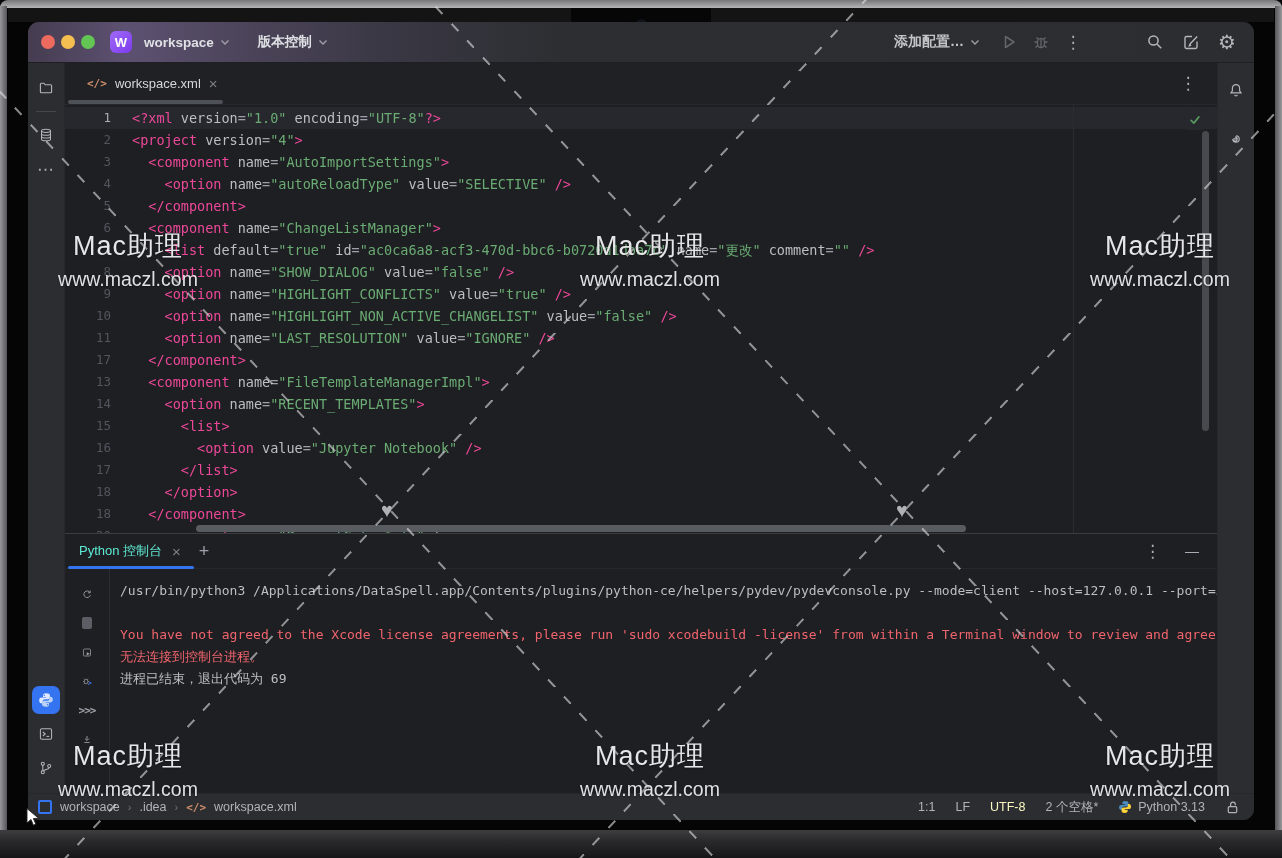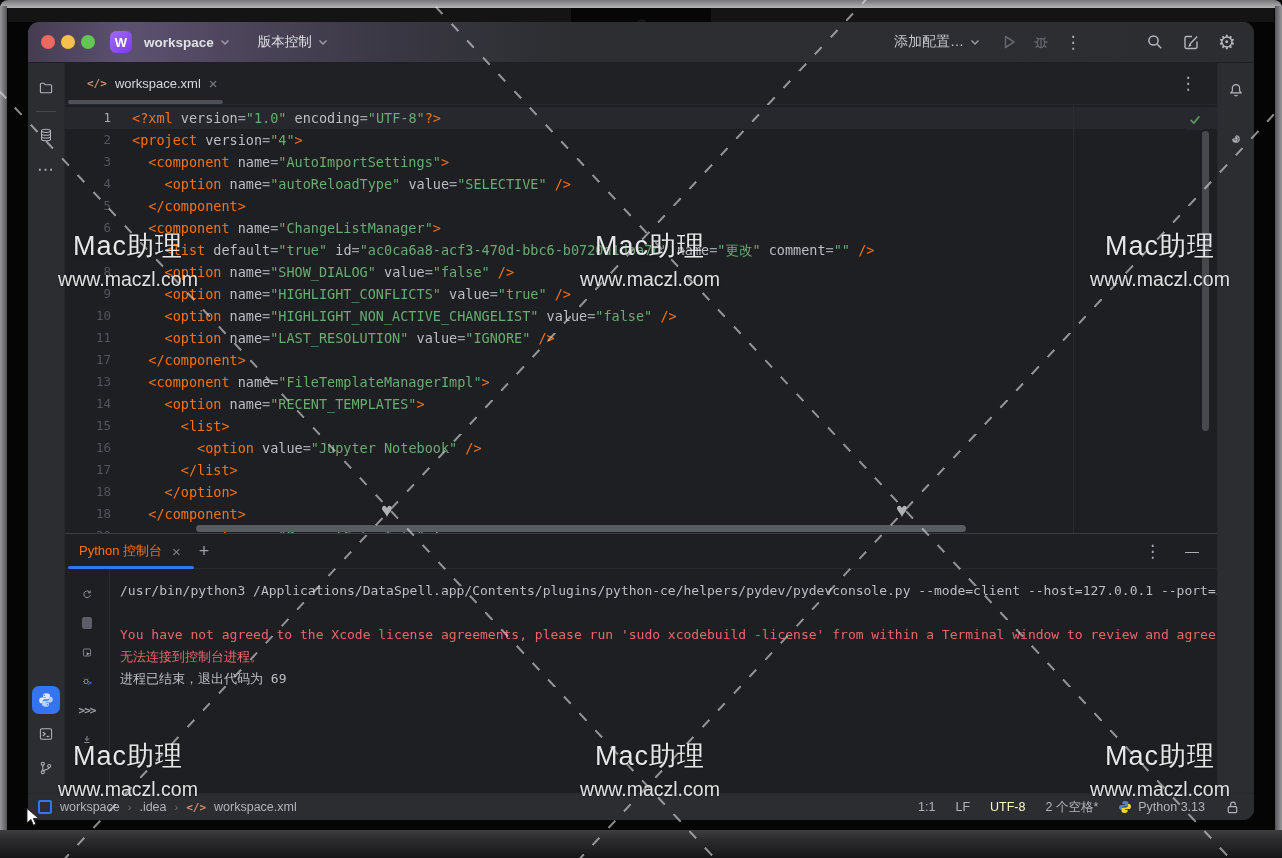--- a/index.html
+++ b/index.html
@@ -23,21 +23,21 @@
   
   .titlebar{height:40px;flex:none;display:flex;align-items:center;
     background:linear-gradient(90deg,#453c50 0%,#5d5171 8%,#4d455b 17%,#393743 30%,#2c2e31 44%,#2b2d30 100%);
     border-bottom:1px solid #1e1f22;}
   .traffic{display:flex;gap:6px;margin-left:13px;}
   .traffic i{width:14px;height:14px;border-radius:50%;display:block;}
   .tl-red{background:#ed6a5f}.tl-yellow{background:#f5bf4f}.tl-green{background:#62c554}
   .app-badge{margin-left:15px;width:22px;height:22px;border-radius:6px;background:linear-gradient(135deg,#a06bf8,#7c3aed);
     color:#fff;font-weight:bold;font-size:13px;display:flex;align-items:center;justify-content:center;}
   .tb-btn{display:flex;align-items:center;gap:6px;background:none;border:0;color:#dfe1e5;font-size:13.5px;
-    font-family:inherit;padding:4px 6px;border-radius:6px;cursor:default;}
+    font-family:inherit;padding:4px 6px;border-radius:6px;cursor:default;font-weight:bold;}
   .tb-btn.bold{font-weight:bold;margin-left:6px;}
   .tb-btn.vcs{margin-left:16px;}
   .tb-right{margin-left:auto;display:flex;align-items:center;margin-right:14px;}
   .tb-right .runcfg{color:#c3c5ca;font-size:14px;}
   .ic{display:inline-flex;align-items:center;justify-content:center;width:26px;height:26px;border-radius:6px;}
   .ic.dim svg{stroke:#63666c;}
   .gap-s{width:6px}.gap-m{width:10px}.gap-xl{width:56px}
   .kebab{color:#a9adb5;font-size:17px;line-height:1;}
   .gear-glyph{color:#b3b6bd;font-size:20px;line-height:1;}
 
@@ -63,30 +63,30 @@
   .tab-scrollbar{position:absolute;left:3px;bottom:0;width:155px;height:4px;border-radius:2px;background:#4e5157;}
 
   
   .editor{flex:1;position:relative;overflow:hidden;background:#1e1f22;
     font-family:"DejaVu Sans Mono","Liberation Mono",monospace;font-size:13.5px;line-height:22px;}
   .code-lines{padding-top:2px;}
   .code-line{display:flex;height:22px;white-space:pre;}
   .code-line.current{background:#26282e;}
   .ln{flex:none;width:46px;text-align:right;padding-right:21px;color:#51565e;font-size:12.5px;}
   .code-line.current .ln{color:#a9aeb6;}
-  .tk-tag{color:#f97316}.tk-attr{color:#bcbec4}.tk-eq{color:#9da0a8}.tk-str{color:#6aab73}.tk-pln{color:#bcbec4}
+  .tk-tag{color:#ec4899}.tk-attr{color:#bcbec4}.tk-eq{color:#9da0a8}.tk-str{color:#6aab73}.tk-pln{color:#bcbec4}
   .guide-line{position:absolute;left:1008px;top:0;bottom:0;width:1px;background:#2a2c30;}
   .vscroll{position:absolute;right:8px;top:26px;width:7px;height:300px;border-radius:4px;background:#47494e;}
   .hscroll{position:absolute;left:131px;bottom:1px;width:770px;height:7px;border-radius:4px;background:#585b60;}
   .inspect{position:absolute;right:10px;top:5px;width:24px;height:20px;display:flex;align-items:center;justify-content:center;background:#26282e;border-radius:5px;}
 
   
   .console-panel{height:259px;flex:none;display:flex;flex-direction:column;border-top:1px solid #3a3c3f;background:#1e1f22;}
   .console-header{height:34px;flex:none;display:flex;align-items:center;position:relative;border-bottom:1px solid #26282e;padding-left:14px;}
-  .ctab-label{color:#f97316;font-size:13px;}
+  .ctab-label{color:#5eead4;font-size:13px;}
   .console-header .tab-close{margin-left:10px;}
   .plus-btn{margin-left:18px;color:#9da0a8;font-size:18px;line-height:1;}
   .ch-right{margin-left:auto;margin-right:18px;display:flex;align-items:center;gap:24px;color:#a9adb5;}
   .minimize{font-size:14px;color:#a9adb5;}
   .ctab-underline{position:absolute;left:3px;bottom:-1px;width:126px;height:3px;background:#3574f0;border-radius:2px;}
   .console-body{flex:1;display:flex;min-height:0;}
   .console-gutter{width:44px;flex:none;border-right:1px solid #2b2d30;display:flex;flex-direction:column;align-items:center;padding-top:14px;gap:7px;}
   .cg-btn{width:22px;height:22px;display:flex;align-items:center;justify-content:center;background:none;border:0;}
   .stop-sq{width:12px;height:12px;border-radius:2px;background:#5b5e64;display:block;}
   .prompt-glyph{color:#9da0a8;font-family:"DejaVu Sans Mono",monospace;font-weight:bold;font-size:11px;letter-spacing:-1px;}

